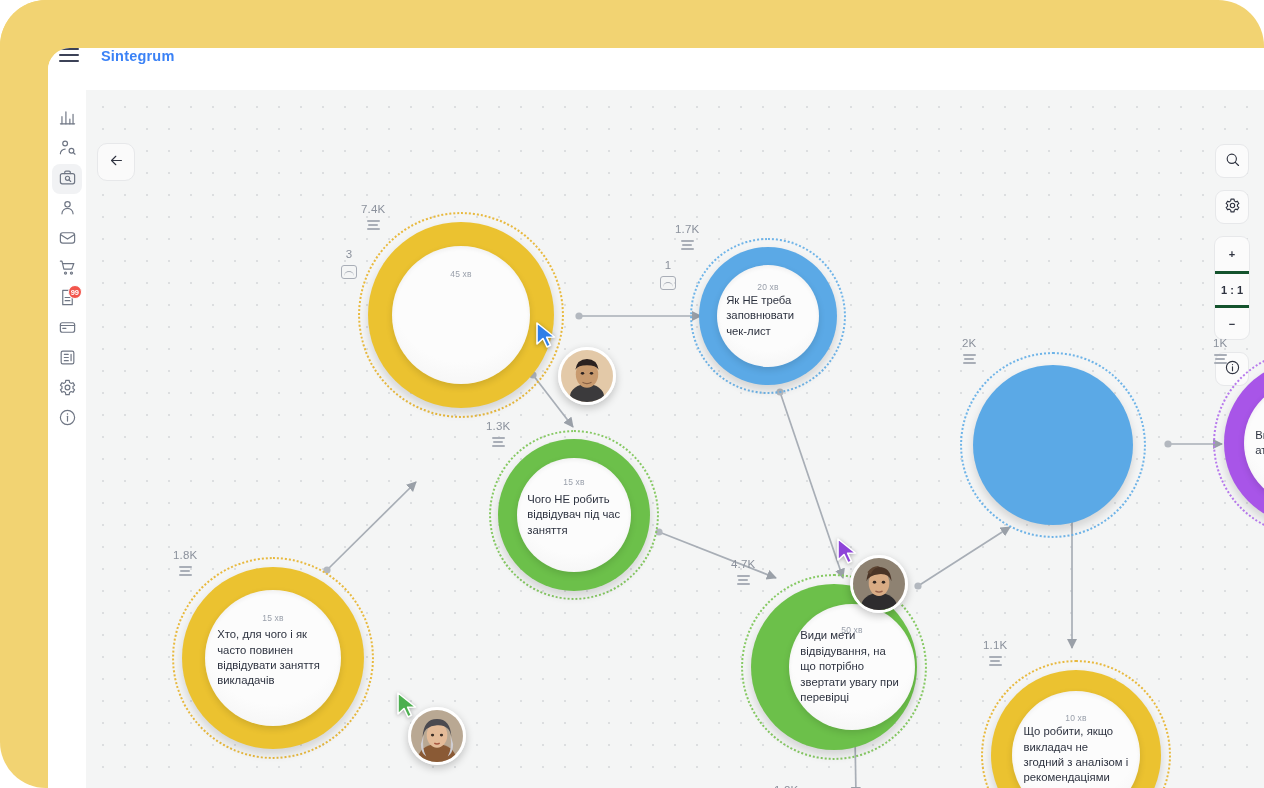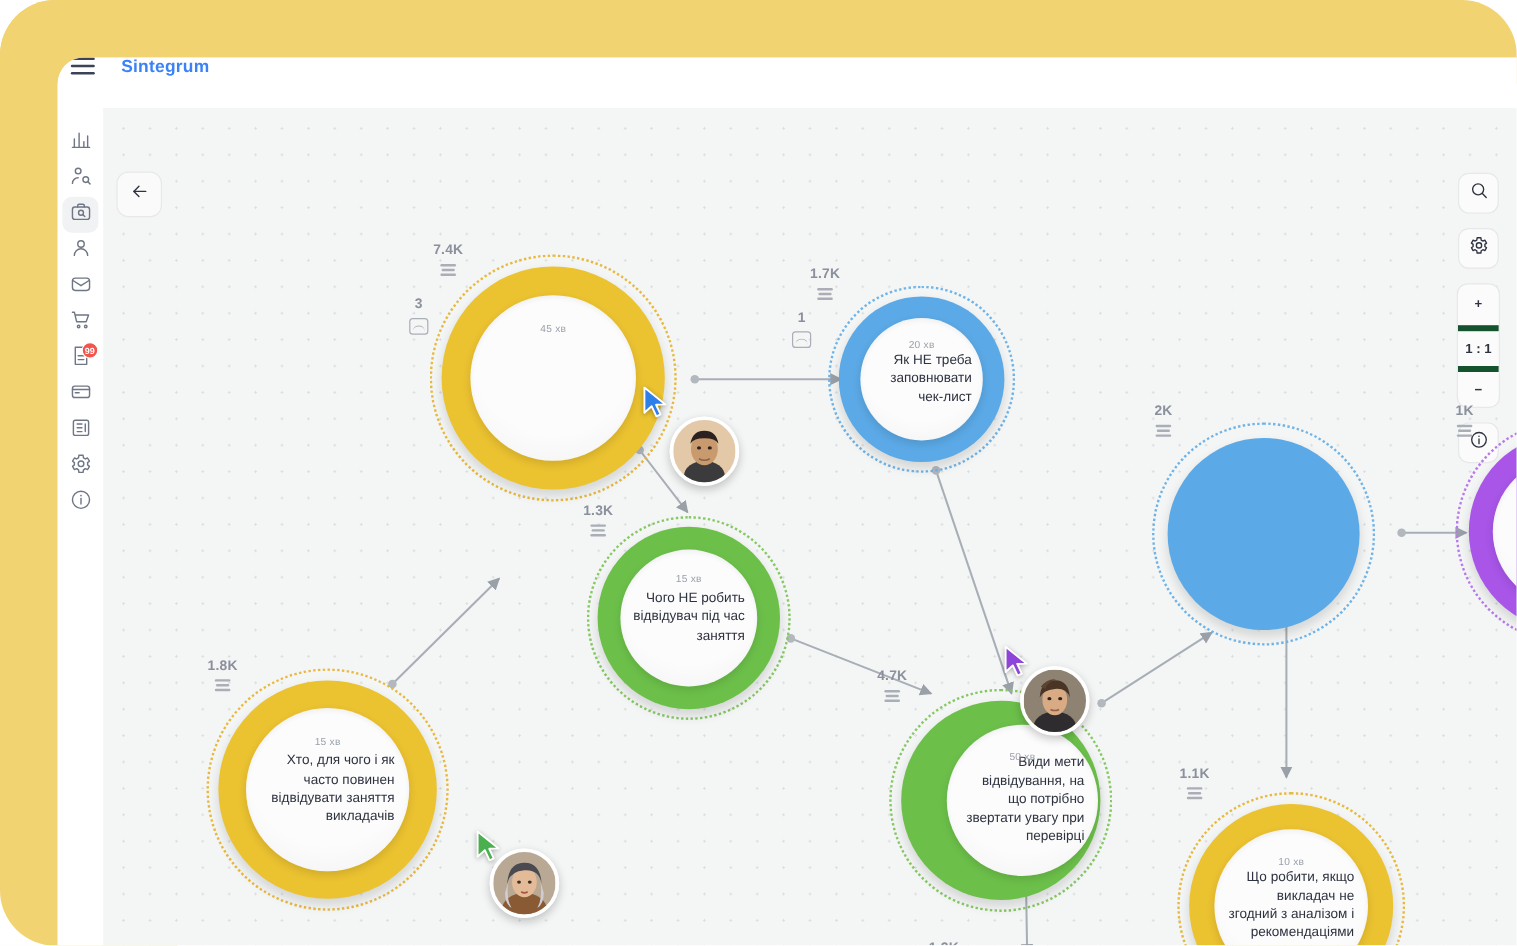--- a/index.html
+++ b/index.html
@@ -93,21 +93,21 @@
   .toolbar { position:absolute; right: 14px; top: 54px; display:flex; flex-direction:column; gap: 12px; align-items:center; }
   .tb-btn {
     width: 34px; height: 34px; background:#fbfbfb; border:1px solid #e7e8ea;
     border-radius: 9px; display:flex; align-items:center; justify-content:center; cursor:pointer;
   }
   .tb-group { background:#fbfbfb; border:1px solid #e7e8ea; border-radius: 9px; overflow:hidden; }
   .tb-group .tb-row {
     width: 34px; height: 34px; display:flex; align-items:center; justify-content:center;
     cursor:pointer; font-size: 11px; color:#2f3340; font-weight:600;
   }
-  .tb-group .tb-row + .tb-row { border-top: 5px solid #14532d; }
+  .tb-group .tb-row + .tb-row { border-top: 3px solid #14532d; }
   .tb-btn svg, .tb-row svg { width:17px; height:17px; stroke:#2f3340; stroke-width:1.6; fill:none;
      stroke-linecap:round; stroke-linejoin:round; }
 
   
   .edges { position:absolute; left:0; top:0; width:1178px; height:698px; pointer-events:none; }
 
   
   .node { position:absolute; }
   .node-ring {
     position:absolute; left:0; top:0; border-radius: 50%;
@@ -116,34 +116,34 @@
   }
   .node-donut {
     position:absolute; border-radius:50%;
     box-shadow: 0 5px 10px rgba(0,0,0,.14);
   }
   .node-inner {
     position:absolute; border-radius:50%;
     background: radial-gradient(circle at 50% 35%, #fcfcfc 60%, #f1f1f1 100%);
     box-shadow: inset 0 2px 4px rgba(0,0,0,.05), 0 3px 7px rgba(0,0,0,.12);
     display:flex; flex-direction:column; align-items:center; justify-content:center;
-    text-align:right;
+    text-align:left;
   }
   .node-dur {
     font-size: 8.5px; color:#9aa0ab; letter-spacing: .2px;
     position:absolute; top: 17%;
   }
   .node-title {
     font-size: 11.3px; color:#2e3340; line-height: 1.37; font-weight: 500;
     padding: 0 9%;
   }
 
   
   .node-meta { position:absolute; display:flex; flex-direction:column; align-items:center; gap:5px; }
-  .node-meta .cnt { font-size: 11.5px; color:#8b919c; font-weight:700; letter-spacing:.2px;}
+  .node-meta .cnt { font-size: 11.5px; color:#8b919c; font-weight:400; letter-spacing:.2px;}
   .meta-lines { width:13px; display:flex; flex-direction:column; gap:2.5px; }
   .meta-lines i { height:1.6px; background:#a9aeb7; border-radius:2px; display:block;}
   .meta-lines i:nth-child(2){ width: 80%; margin:0 auto;}
   .meta-img { width:16px; height:14px; border:1.3px solid #a9aeb7; border-radius:3px; position:relative;}
   .meta-img:after{ content:""; position:absolute; left:1.5px; bottom:1.5px; width:10px; height:5px;
      border-top:1.3px solid #a9aeb7; border-radius: 60% 60% 0 0 / 100% 100% 0 0;}
 
   
   .avatar {
     position:absolute; width: 58px; height:58px; border-radius:50%;

